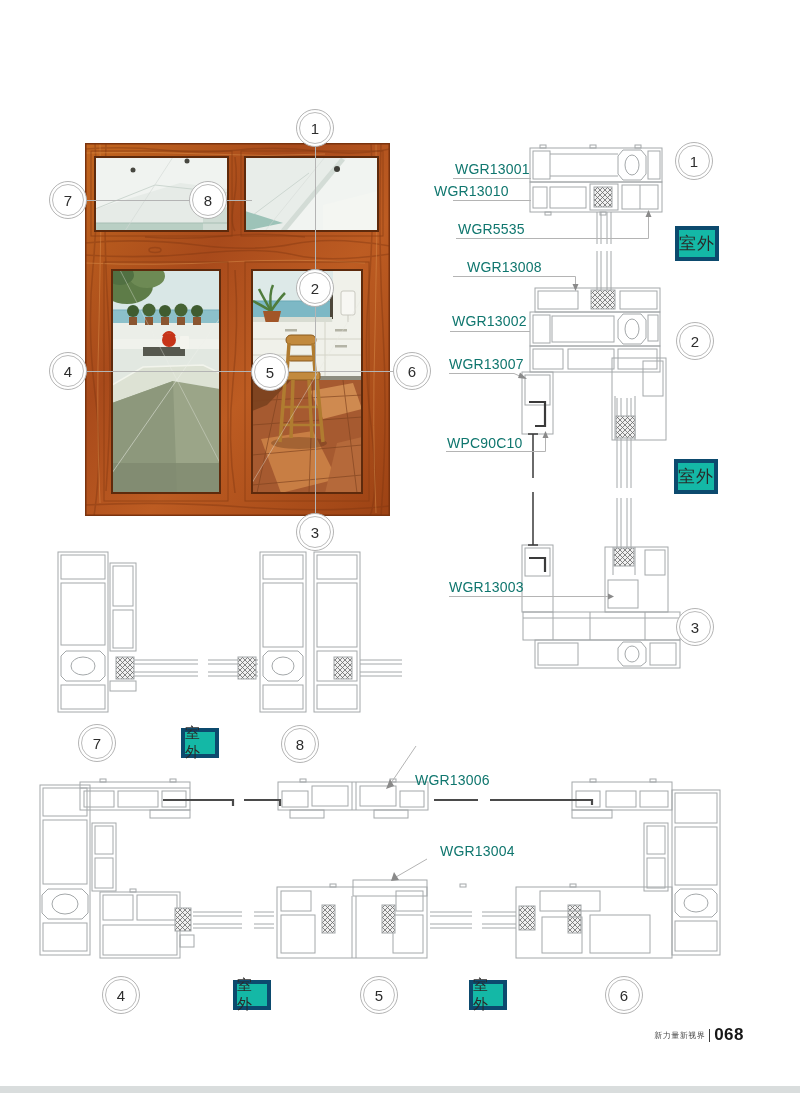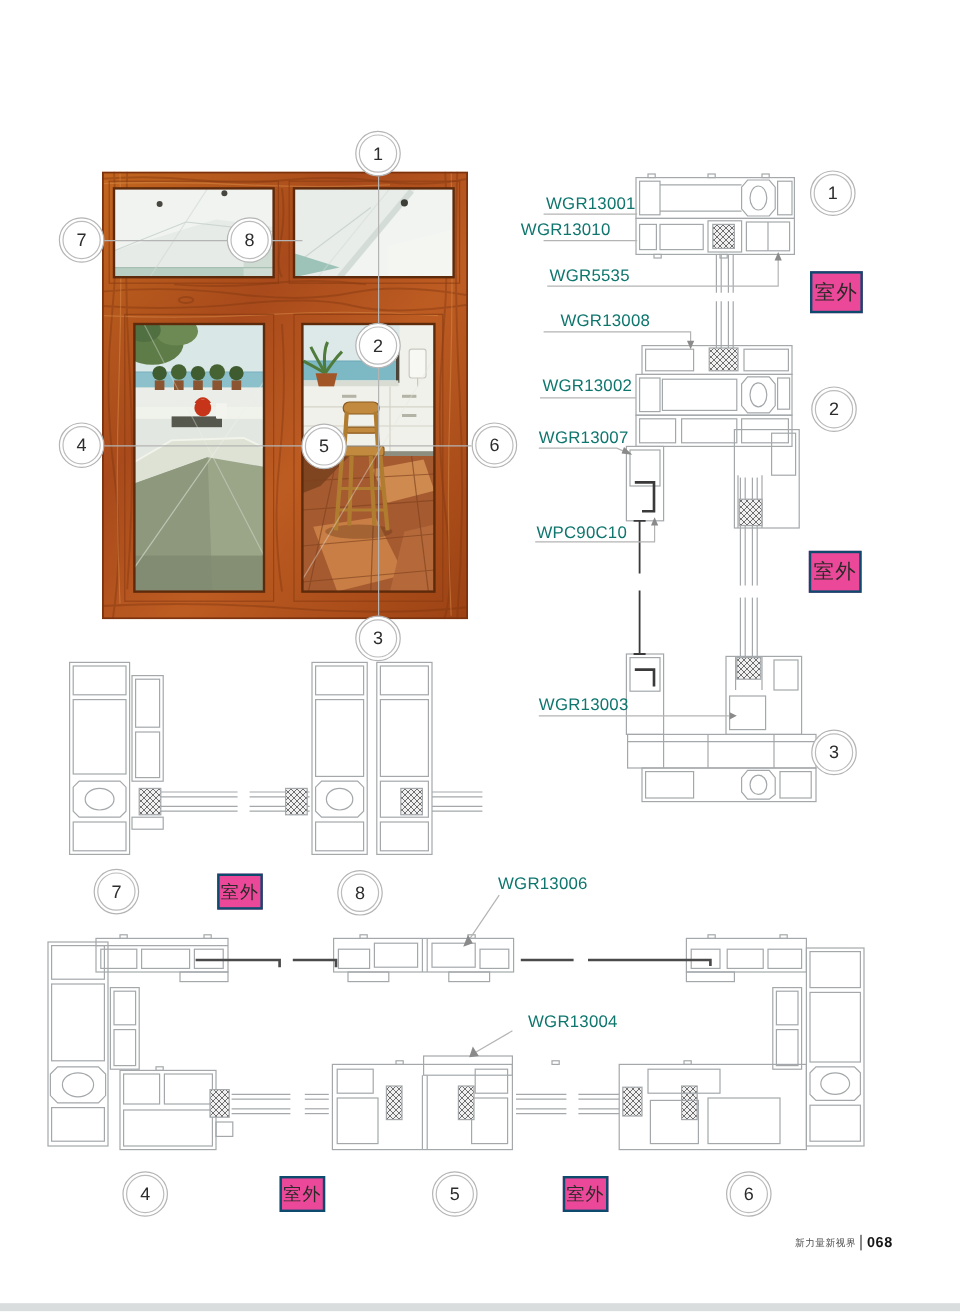--- a/index.html
+++ b/index.html
@@ -4,27 +4,27 @@
 <style>
   html,body{margin:0;padding:0;background:#fff;}
   .page{position:relative;width:800px;height:1093px;background:#ffffff;font-family:"Liberation Sans",sans-serif;overflow:hidden;}
   .photo-wrap{position:absolute;left:85px;top:143px;width:305px;height:373px;}
   .drawing{position:absolute;}
   .overlay{position:absolute;left:0;top:0;pointer-events:none;}
   .plabel{position:absolute;font-size:14px;color:#0f766e;letter-spacing:.2px;white-space:nowrap;line-height:16px;}
   .callout{position:absolute;width:38px;height:38px;border:1px solid #b4b4b4;border-radius:50%;background:#fff;display:flex;align-items:center;justify-content:center;box-sizing:border-box;}
   .callout::before{content:"";position:absolute;inset:2px;border:1px solid #bcbcbc;border-radius:50%;}
   .cnum{font-size:15px;color:#2d2d2d;position:relative;}
-  .outdoor{position:absolute;border:2px solid #0c4a6e;background:#ec4899;color:#2a2a2a;display:flex;align-items:center;justify-content:center;box-sizing:border-box;}
+  .outdoor{position:absolute;border:4px solid #0c4a6e;background:#14b8a6;color:#2a2a2a;display:flex;align-items:center;justify-content:center;box-sizing:border-box;}
   .outdoor.lg{width:44px;height:35px;font-size:17px;letter-spacing:1px;}
   .outdoor.sm{width:38px;height:30px;font-size:15px;letter-spacing:1px;}
   .footer{position:absolute;left:640px;top:1026px;width:104px;height:18px;display:flex;align-items:center;justify-content:flex-end;gap:4px;}
   .footer .brand{font-size:8px;color:#4a4a4a;letter-spacing:.5px;}
   .footer .bar{width:1px;height:13px;background:#3a3a3a;}
-  .footer .pnum{font-size:12px;font-weight:bold;color:#161616;letter-spacing:.5px;}
+  .footer .pnum{font-size:17px;font-weight:bold;color:#161616;letter-spacing:.5px;}
   .edge{position:absolute;left:0;top:1086px;width:800px;height:7px;background:#d9dddd;}
 </style>
 </head>
 <body>
 
 <div class="page">
 
   <div class="photo-wrap">
     <svg width="305" height="373" viewBox="0 0 305 373">
       <defs>
@@ -494,21 +494,21 @@
   </svg>
 
   <div class="plabel" style="left:455px;top:161px">WGR13001</div>
   <div class="plabel" style="left:434px;top:183px">WGR13010</div>
   <div class="plabel" style="left:458px;top:221px">WGR5535</div>
   <div class="plabel" style="left:467px;top:259px">WGR13008</div>
   <div class="plabel" style="left:452px;top:313px">WGR13002</div>
   <div class="plabel" style="left:449px;top:356px">WGR13007</div>
   <div class="plabel" style="left:447px;top:435px">WPC90C10</div>
   <div class="plabel" style="left:449px;top:579px">WGR13003</div>
-  <div class="plabel" style="left:415px;top:728px">WGR13006</div>
+  <div class="plabel" style="left:415px;top:772px">WGR13006</div>
   <div class="plabel" style="left:440px;top:843px">WGR13004</div>
 
   <div class="outdoor lg" style="left:675px;top:226px">室外</div>
   <div class="outdoor lg" style="left:674px;top:459px">室外</div>
   <div class="outdoor sm" style="left:181px;top:728px">室外</div>
   <div class="outdoor sm" style="left:233px;top:980px">室外</div>
   <div class="outdoor sm" style="left:469px;top:980px">室外</div>
 
   <div class="callout" style="left:296px;top:109px">
       <span class="cnum">1</span>

